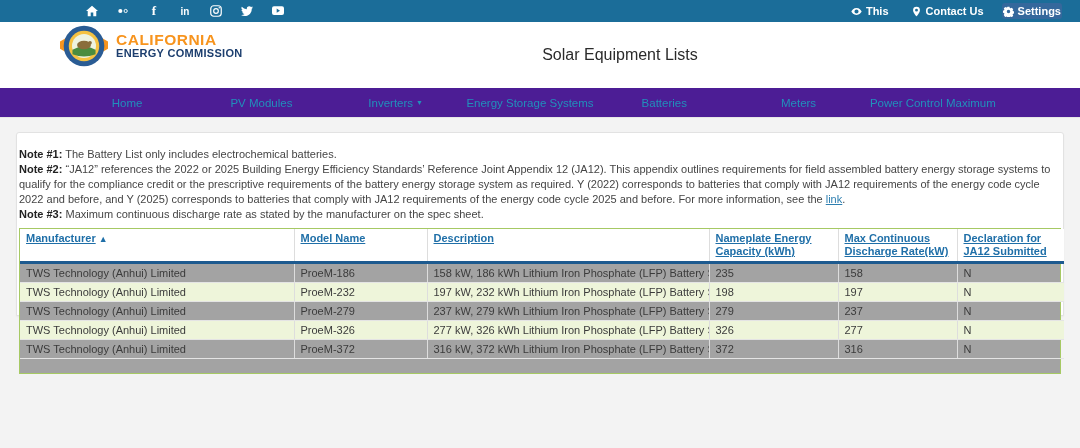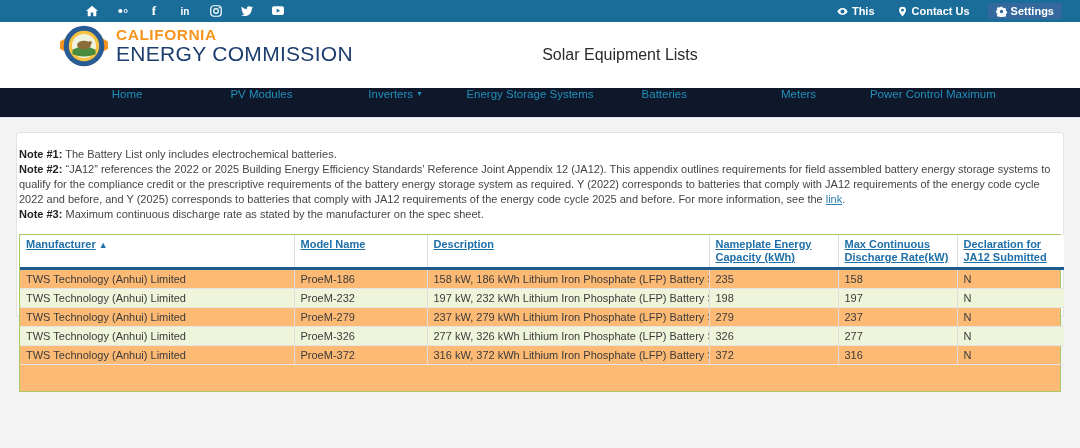--- a/index.html
+++ b/index.html
@@ -15,45 +15,45 @@
     justify-content:space-between;padding:0 18px 0 85px;}
   .social{display:flex;align-items:center;gap:17px;}
   .social-icon{display:inline-flex;align-items:center;justify-content:center;width:14px;height:14px;
     color:#fff;font-size:11px;font-weight:bold;cursor:pointer;}
   .social-icon svg{width:12px;height:12px;fill:#fff;}
   .top-links{display:flex;align-items:center;gap:14px;}
   .top-link{display:inline-flex;align-items:center;gap:4px;color:#fff;font-size:11px;
     font-weight:bold;cursor:pointer;text-decoration:none;padding:2px 4px;border-radius:3px;}
   .top-link .tl-icon{display:inline-flex;width:11px;height:11px;}
   .top-link .tl-icon svg{width:11px;height:11px;fill:#fff;}
-  .top-link.settings{background:var(--settings_button);padding:2px 8px;text-align:center;}
+  .top-link.settings{background:var(--settings_button);padding:2px 1px;text-align:center;}
   
   .site-header{height:66px;background:#fff;position:relative;display:flex;align-items:flex-start;padding-left:60px;}
   .logo{display:flex;align-items:center;gap:8px;cursor:pointer;}
   .seal{width:48px;height:48px;display:inline-block;}
   .logo-text{display:flex;flex-direction:column;line-height:1.05;}
   .logo-l1{color:var(--brand_orange);font-weight:bold;font-size:15.5px;letter-spacing:.5px;}
-  .logo-l2{color:var(--brand_navy);font-weight:normal;font-size:21px;letter-spacing:.3px;}
+  .logo-l2{color:var(--brand_navy);font-weight:bold;font-size:11px;letter-spacing:.3px;}
   .page-title{position:absolute;left:160px;right:0;top:50%;transform:translateY(-50%);
     text-align:center;font-size:16px;font-weight:500;color:#2b2b2b;font-family:"Liberation Sans",sans-serif;}
   
-  .mainnav{height:30px;background:#0f172a;display:flex;align-items:flex-start;padding:0 80px 0 60px;
+  .mainnav{height:30px;background:#4c1d95;display:flex;align-items:center;padding:0 80px 0 60px;
     border-bottom:1px solid #e6e6e6;}
   .nav-item{flex:1;text-align:center;color:var(--nav_link);font-size:11.5px;cursor:pointer;
     text-decoration:none;white-space:nowrap;}
   .nav-item .caret{font-size:7px;vertical-align:2px;margin-left:3px;}
   
   .content-bg{height:330px;background:var(--page_bg);padding:14px 16px 0 16px;}
   .panel{background:#fff;border:1px solid #e2e2e2;border-radius:3px 3px 0 0;height:184px;
     padding:14px 2px 0 2px;box-shadow:0 1px 2px rgba(0,0,0,.04);}
   .notes{font-size:11px;line-height:15px;color:#454545;}
   .note b{color:#222;}
   .note a{color:var(--link);text-decoration:underline;cursor:pointer;}
   
-  .table-frame{border:1px solid var(--table_border);margin-top:12px;padding-bottom:26px;background:#fdba74;}
+  .table-frame{border:1px solid var(--table_border);margin-top:6px;padding-bottom:14px;background:#a3a3a3;}
   table.battery{width:100%;border-collapse:collapse;table-layout:fixed;font-size:11px;}
   table.battery th{background:#fff;text-align:left;vertical-align:top;padding:3px 6px;
     border-bottom:3px solid var(--header_rule);line-height:13px;}
   table.battery th a{color:var(--table_header_link);font-weight:bold;text-decoration:underline;cursor:pointer;}
   table.battery th .sort{color:var(--table_header_link);font-size:9px;margin-left:3px;text-decoration:none;}
   table.battery td{padding:2.5px 6px;color:#3b3b3b;line-height:13px;border-bottom:1px solid #e4e4e4;
     white-space:nowrap;overflow:hidden;}
   table.battery td+td, table.battery th+th{border-left:1px solid #ddd;}
   table.battery tr.stripe td{background:var(--row_stripe);}
 </style>

